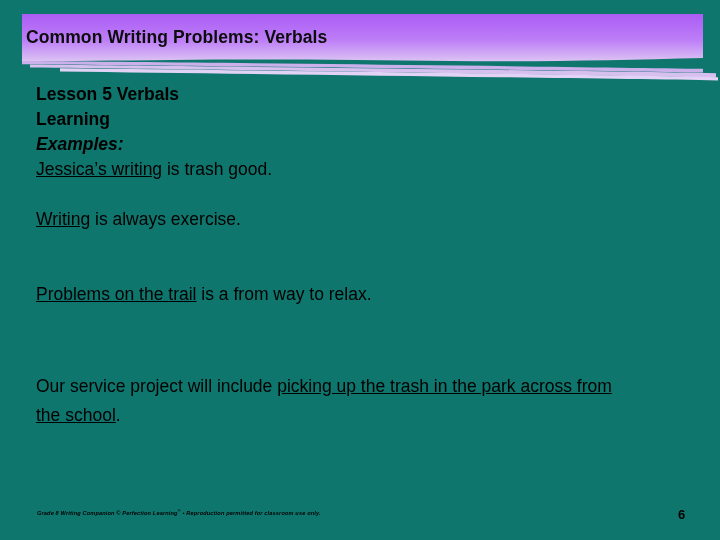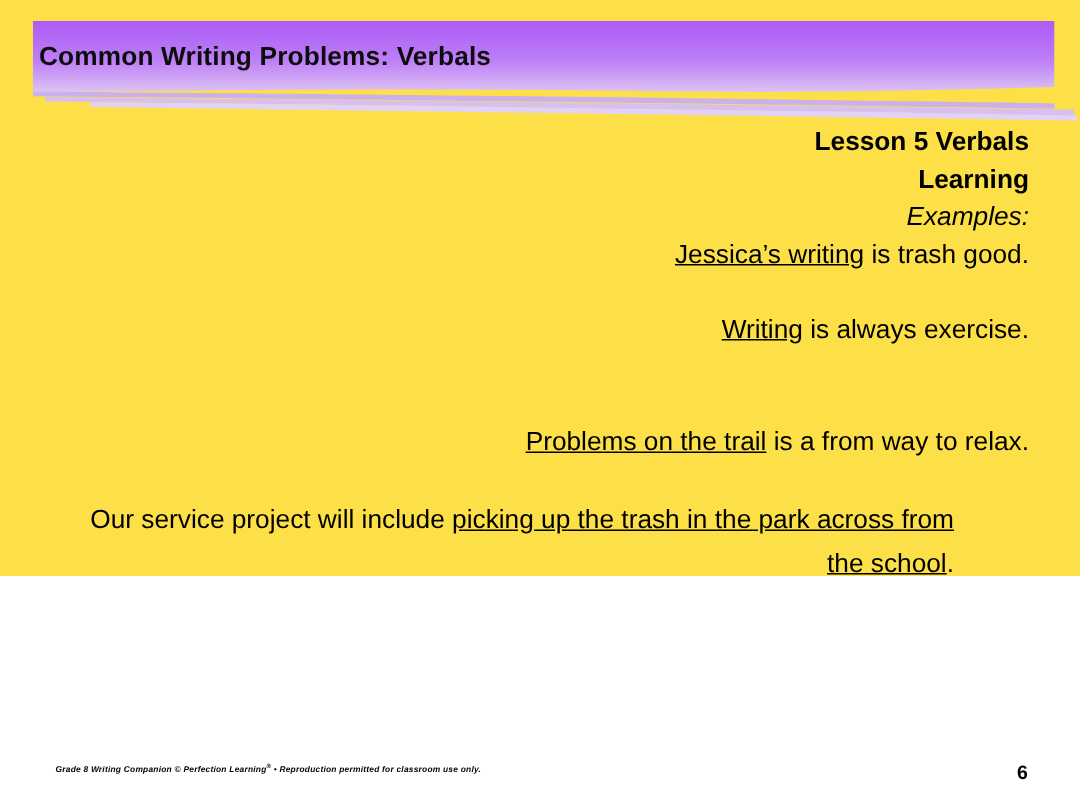--- a/index.html
+++ b/index.html
@@ -12,22 +12,22 @@
     background: #ffffff;
     font-family: "Liberation Sans", sans-serif;
     overflow: hidden;
     position: relative;
   }
 
   #slide {
     position: absolute;
     left: 0; top: 0;
     width: 720px;
-    height: 384px;
-    background: #fde047;
+    height: 540px;
+    background: #0f766e;
   }
 
   
   #header-banner {
     position: absolute;
     left: 22px;
     top: 14px;
     width: 681px;
     height: 62px;
   }
@@ -61,39 +61,39 @@
     width: 720px;
     height: 26px;
   }
 
   
   #body-content {
     position: absolute;
     left: 36px;
     top: 82px;
     width: 650px;
-    text-align: right;
   }
 
   .line {
     color: #000000;
     font-size: 17.5px;
     line-height: 25px;
     margin: 0;
     white-space: normal;
   }
   .line.bold { font-weight: bold; }
-  .line.bolditalic { font-weight: normal; font-style: italic; }
+  .line.bolditalic { font-weight: bold; font-style: italic; }
   .u { text-decoration: underline; text-underline-offset: 1px; }
 
   .spacer-line { height: 25px; }
 
   #para-last {
     width: 600px;
     line-height: 29px;
+    margin-top: 40px;
   }
 
   
   #footer-credit {
     position: absolute;
     left: 37px;
     top: 508px;
     font-size: 5.6px;
     font-style: italic;
     font-weight: bold;

